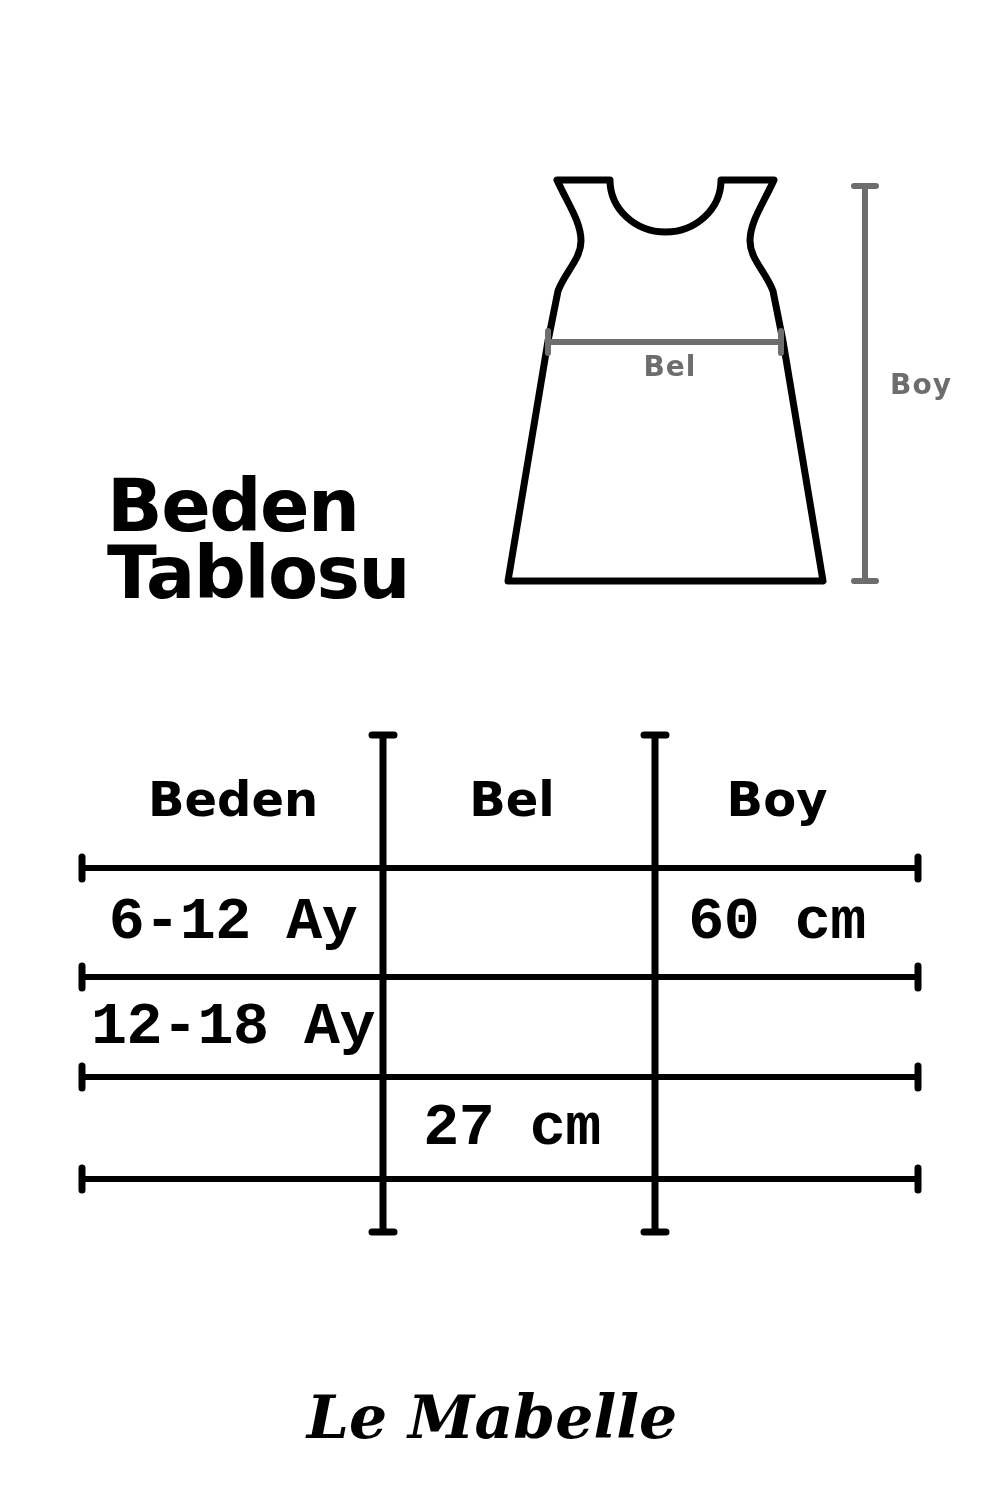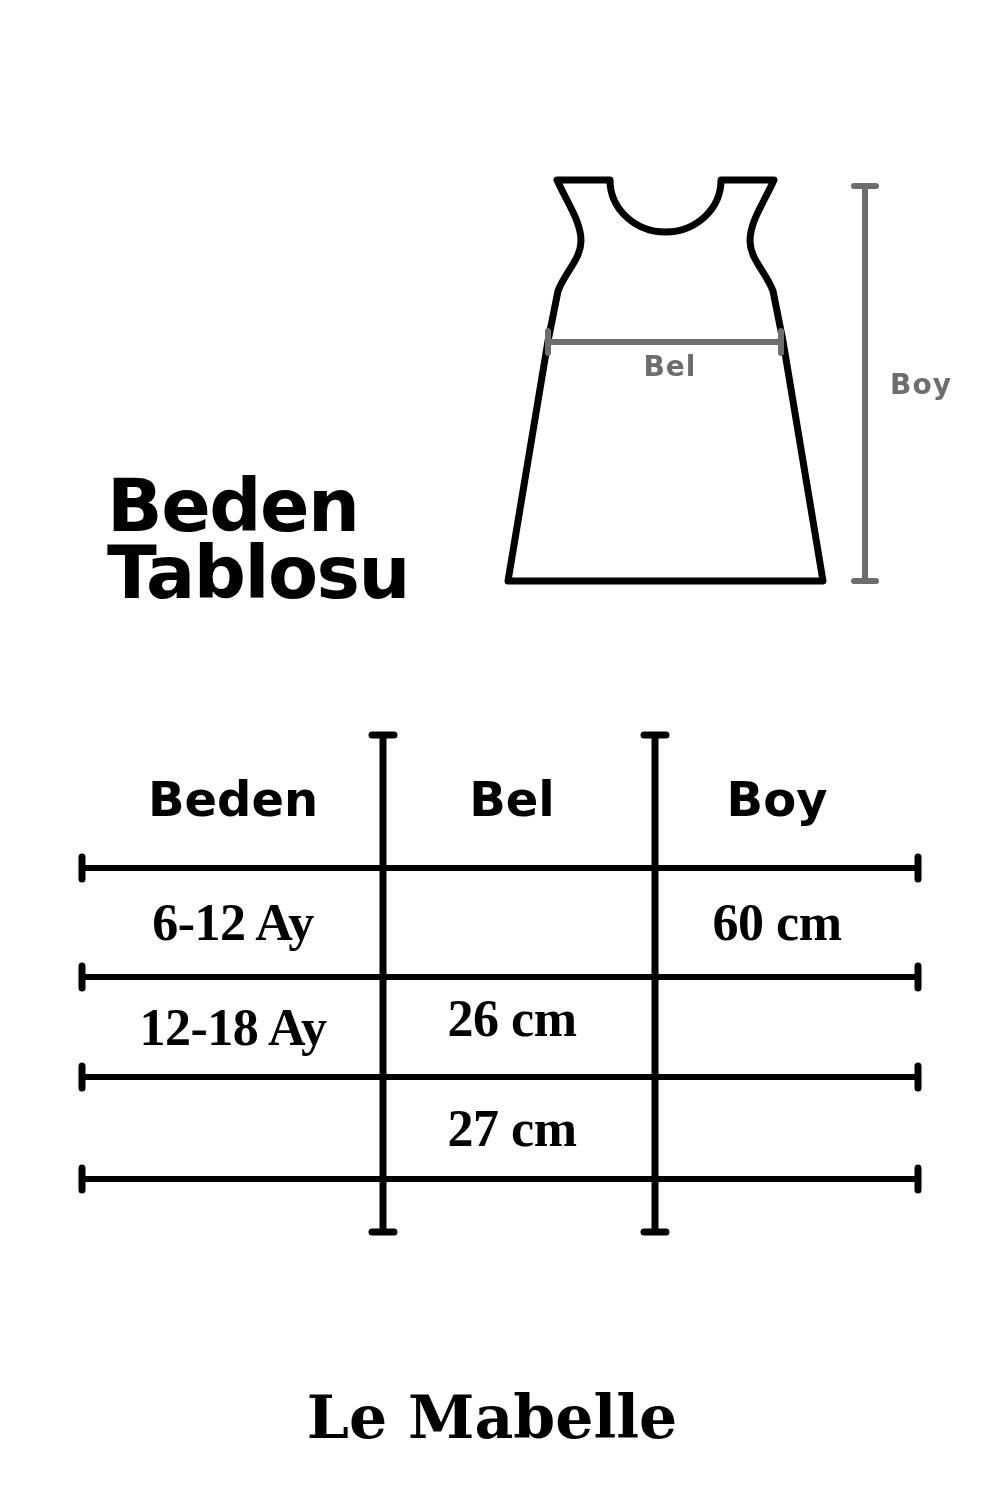--- a/index.html
+++ b/index.html
@@ -10,26 +10,26 @@
   .gray{stroke:var(--color-measure,#6d6d6d);}
   .title{position:absolute;left:107px;top:472px;margin:0;font-size:73px;line-height:67px;
          font-weight:bold;letter-spacing:-1.5px;color:var(--color-ink,#000000);white-space:pre-line;}
   .mlabel{position:absolute;transform:translate(-50%,-50%);font-weight:bold;font-size:28px;
           color:var(--color-measure,#6d6d6d);letter-spacing:1px;white-space:nowrap;}
   .mlabel.bel{left:670px;top:366px;}
   .mlabel.boy{left:921px;top:384px;}
   .cell{position:absolute;transform:translate(-50%,-50%);font-weight:bold;
         color:var(--color-ink,#000000);white-space:nowrap;}
   .cell.head{font-size:48px;font-family:"DejaVu Sans",sans-serif;}
-  .cell.val{font-size:52px;font-family:Liberation Serif, serif;letter-spacing:-0.5px;}
+  .cell.val{font-size:60px;font-family:Liberation Mono, monospace;letter-spacing:-0.5px;}
   .c1{left:233px}.c2{left:512px}.c3{left:777px}
   .rh{top:799px}.r0{top:922px}.r1{top:1027px}.r2{top:1128px}
   .up{margin-top:-9px}
   .brand{position:absolute;left:492px;top:1382px;transform:translateX(-50%);
-         font-family:"DejaVu Serif",serif;font-weight:bold;font-size:60px;
+         font-family:"DejaVu Serif",serif;font-style:italic;font-weight:bold;font-size:60px;
          color:var(--color-ink,#000000);white-space:nowrap;}
 </style>
 </head>
 <body>
 
 <div class="page">
 
   <svg class="art" width="1000" height="1500" viewBox="0 0 1000 1500" aria-hidden="true">
 
     <path class="ink" fill="none" stroke-width="7" stroke-linejoin="round" d="M557,180 L610,180 A55.5,52 0 0 0 721,180 L774,180
@@ -63,18 +63,17 @@
   <div class="mlabel boy">Boy</div>
 
   <div class="cell head rh c1">Beden</div>
   <div class="cell head rh c2">Bel</div>
   <div class="cell head rh c3">Boy</div>
 
   <div class="cell val r0 c1">6-12 Ay</div>
   <div class="cell val r0 c3">60 cm</div>
 
   <div class="cell val r1 c1">12-18 Ay</div>
-  <div class="cell val r1 c2 up">26 cm</div>
 
   <div class="cell val r2 c2">27 cm</div>
 
   <div class="brand">Le Mabelle</div>
 </div>
 
 </body></html>

